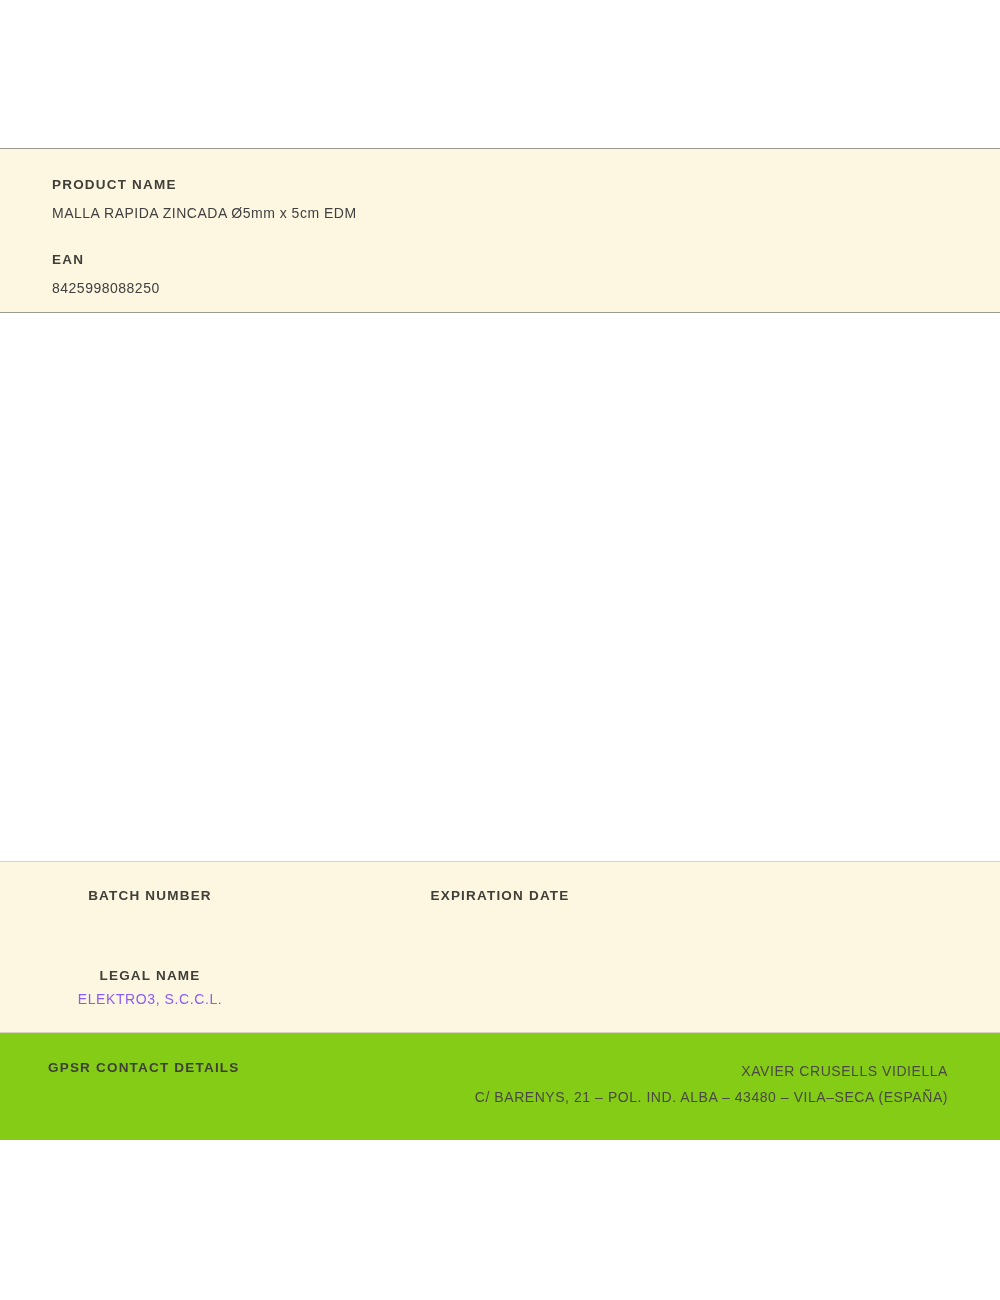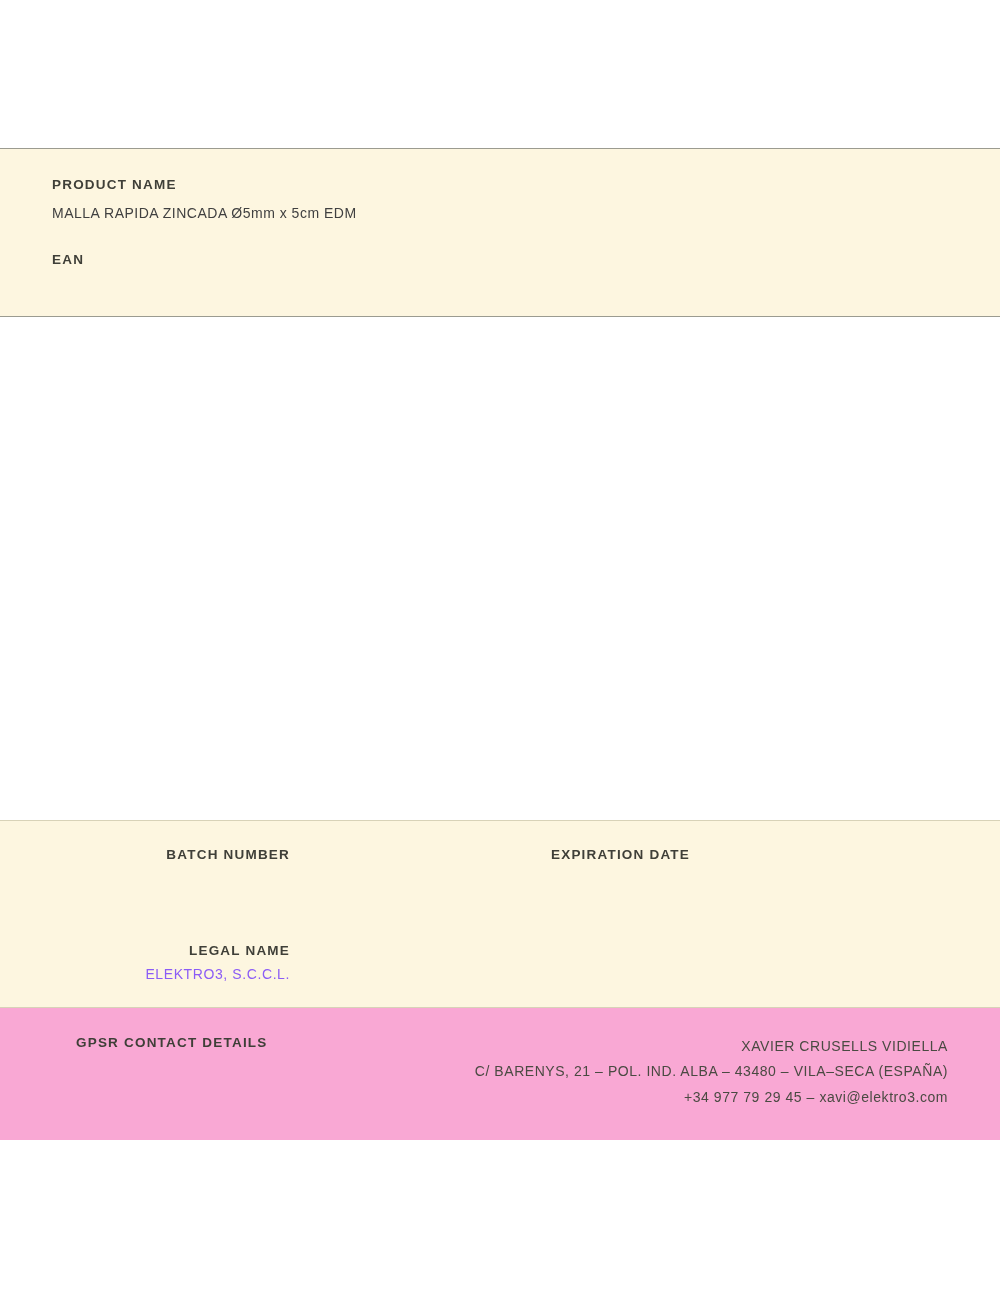--- a/index.html
+++ b/index.html
@@ -26,21 +26,21 @@
   }
 
   
   .top-spacer { height: 148px; flex: 0 0 148px; background:#ffffff; }
 
   
   .product-block {
     background: #fdf6e0;
     border-top: 1px solid #9b9b90;
     border-bottom: 1px solid #9b9b90;
-    padding: 28px 52px 36px 52px;
+    padding: 28px 52px 16px 52px;
     flex: 0 0 auto;
   }
   .field-label {
     font-size: 13.5px;
     font-weight: bold;
     letter-spacing: 1.2px;
     color: #3f3f38;
     margin: 0 0 13px 0;
   }
   .field-value {
@@ -64,48 +64,48 @@
     border-bottom: 1px solid #d8d2b8;
     flex: 0 0 auto;
     padding: 26px 0 24px 0;
   }
   .info-row {
     display: flex;
     width: 100%;
   }
   .info-col {
     flex: 1 1 0;
-    text-align: right;
+    text-align: center;
     padding: 0 10px;
   }
   .info-col.first { flex: 0 0 300px; }
   .info-col.second { flex: 0 0 400px; }
   .info-col.spacer { flex: 1 1 auto; }
   .info-label {
     font-size: 13.5px;
     font-weight: bold;
     letter-spacing: 1.2px;
     color: #3f3f38;
     margin: 0 0 8px 0;
     white-space: nowrap;
   }
   .info-value {
     font-size: 14px;
     letter-spacing: 0.6px;
     color: #8b5cf6;
     margin: 0;
     min-height: 17px;
   }
-  .info-row.second-row { margin-top: 56px; }
+  .info-row.second-row { margin-top: 40px; }
 
   
   .gpsr-block {
-    background: #f9a8d4;
+    background: #84cc16;
     flex: 0 0 auto;
-    padding: 26px 52px 30px 76px;
+    padding: 26px 52px 30px 48px;
     display: flex;
     align-items: flex-start;
     justify-content: space-between;
   }
   .gpsr-label {
     font-size: 13.5px;
     font-weight: bold;
     letter-spacing: 1.2px;
     color: #3f3f38;
     white-space: nowrap;
@@ -129,20 +129,21 @@
 
 <div class="page">
 
   <div class="top-spacer"></div>
 
   <section class="product-block">
     <p class="field-label">PRODUCT NAME</p>
     <p class="field-value">MALLA RAPIDA ZINCADA Ø5mm x 5cm EDM</p>
     <div class="field-gap"></div>
     <p class="field-label">EAN</p>
+    <p class="field-value">8425998088250</p>
   </section>
 
   <div class="mid-blank"></div>
 
   <section class="info-block">
     <div class="info-row">
       <div class="info-col first">
         <p class="info-label">BATCH NUMBER</p>
         <p class="info-value"></p>
       </div>
@@ -159,19 +160,18 @@
       </div>
       <div class="info-col spacer"></div>
     </div>
   </section>
 
   <section class="gpsr-block">
     <div class="gpsr-label">GPSR CONTACT DETAILS</div>
     <div class="gpsr-lines">
       <div>XAVIER CRUSELLS VIDIELLA</div>
       <div>C/ BARENYS, 21 – POL. IND. ALBA – 43480 – VILA–SECA (ESPAÑA)</div>
-      <div>+34 977 79 29 45 – xavi@elektro3.com</div>
     </div>
   </section>
 
   <div class="bottom-spacer"></div>
 
 </div>
 
 </body></html>

